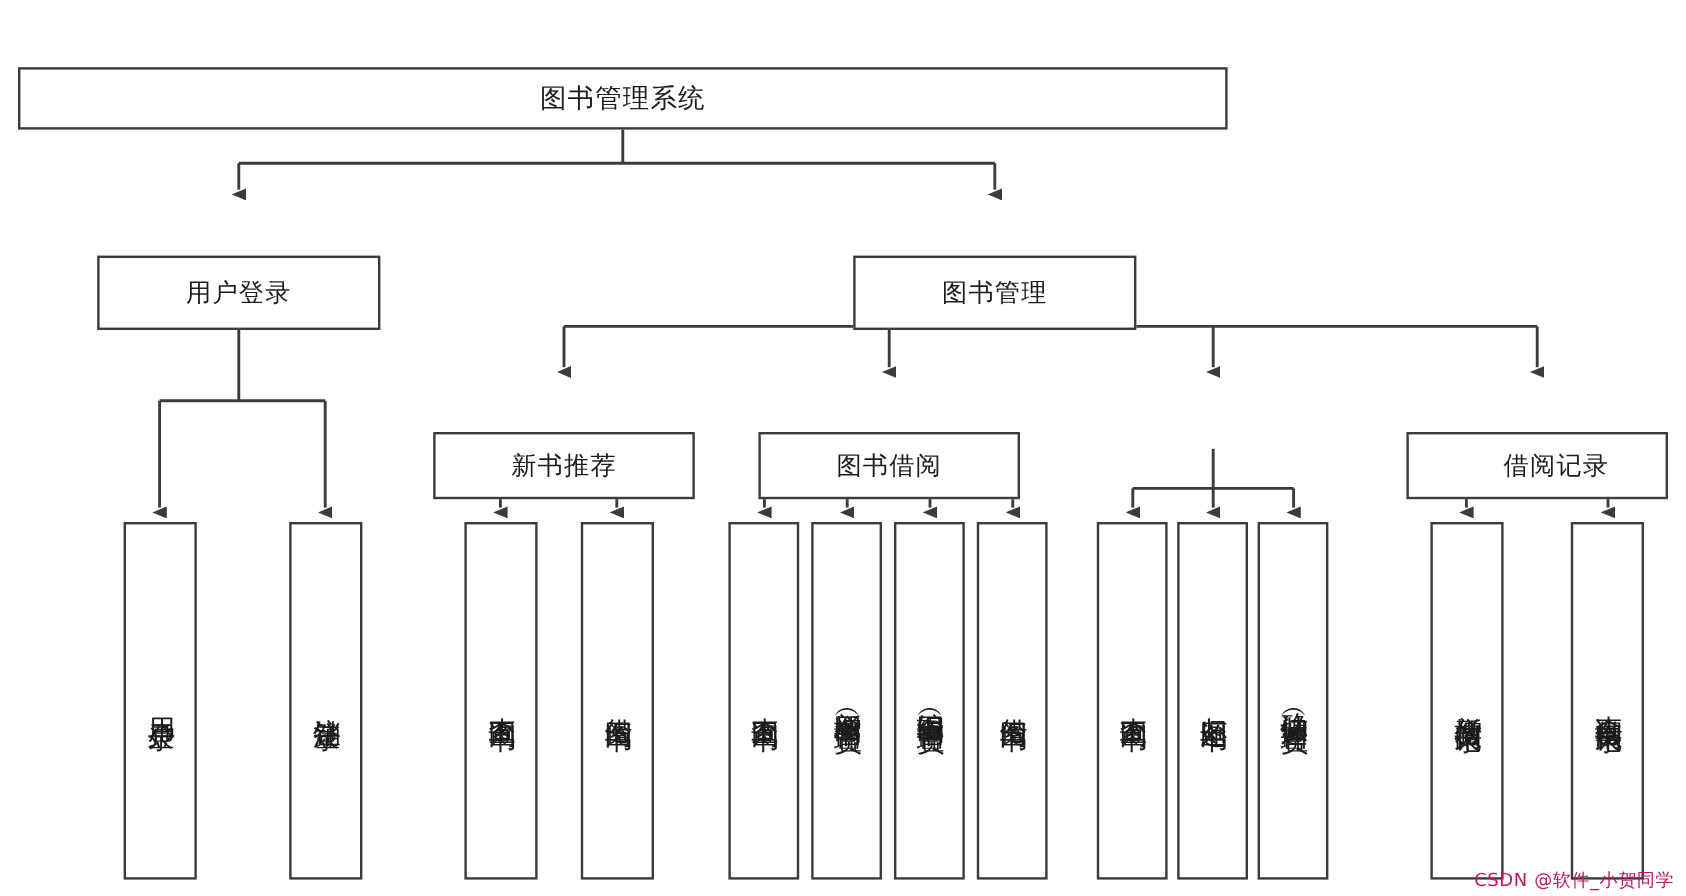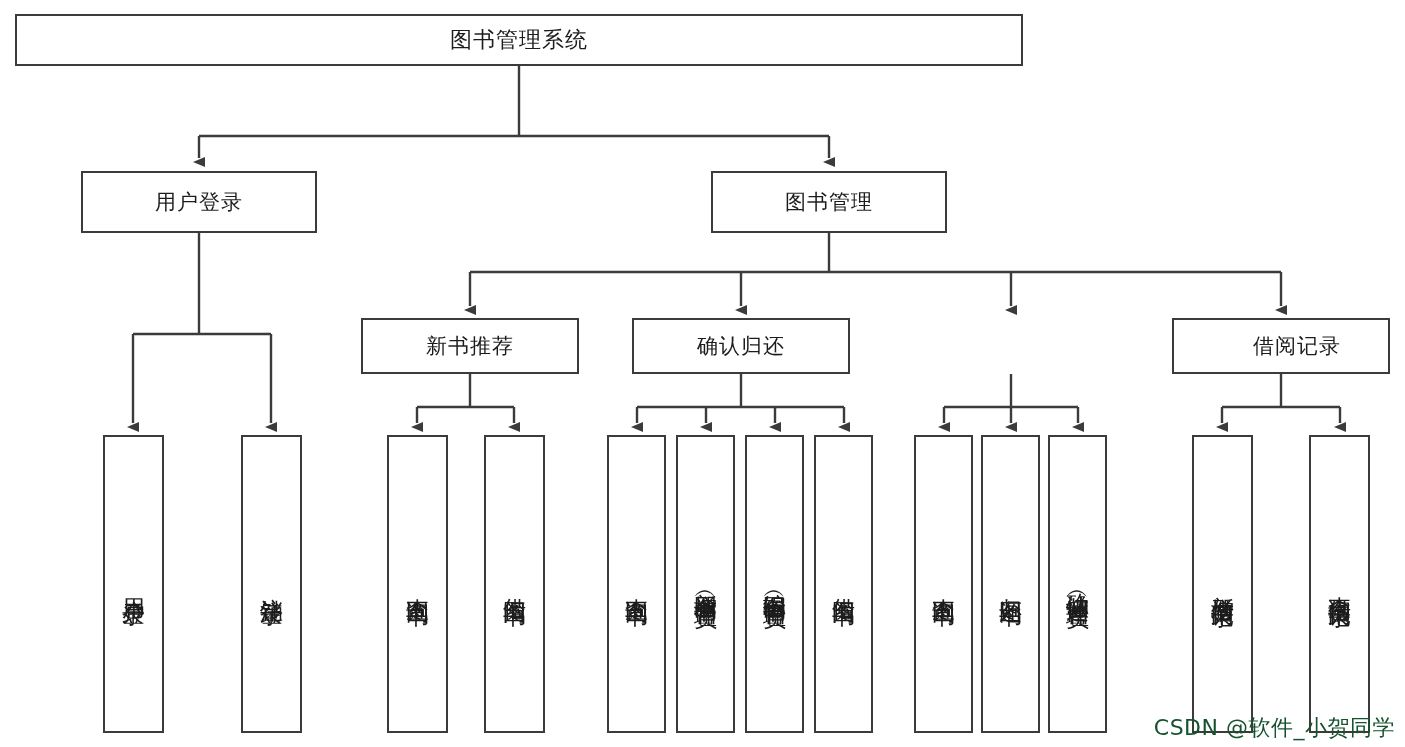--- a/index.html
+++ b/index.html
@@ -18,20 +18,21 @@
     background:#ffffff;
     border:2px solid #3b3b3b;
     display:flex;
     align-items:center;
     justify-content:center;
     color:#1c1c1c;
   }
   .node.h{
     font-size:21px;
     letter-spacing:1px;
+    margin-top:42px;
   }
   .node.root{font-size:22px;}
   .node.v{
     writing-mode:vertical-rl;
     text-orientation:upright;
     font-size:23px;
     line-height:1.18;
     letter-spacing:2px;
     align-items:center;
     justify-content:center;
@@ -41,22 +42,22 @@
   }
   .node.v span{
     writing-mode:vertical-rl;
     text-orientation:upright;
     display:block;
   }
 
   #watermark{
     position:absolute;
     right:10px;bottom:4px;
-    font-size:22px;
-    color:#14532d;
+    font-size:15px;
+    color:#be185d;
     letter-spacing:0.5px;
     user-select:none;
     white-space:nowrap;
   }
 </style>
 </head>
 <body>
 
 <div id="stage">
 
@@ -109,21 +110,21 @@
       <path d="M1340,407 L1340,423" marker-end="url(#arrow)"></path>
     </g>
   </svg>
 
   <div class="node h root" style="left:15px;top:14px;width:1008px;height:52px;">图书管理系统</div>
 
   <div class="node h" style="left:81px;top:171px;width:236px;height:62px;">用户登录</div>
   <div class="node h" style="left:361px;top:318px;width:218px;height:56px;">新书推荐</div>
 
   <div class="node h" style="left:711px;top:171px;width:236px;height:62px;">图书管理</div>
-  <div class="node h" style="left:632px;top:318px;width:218px;height:56px;">确认归还</div>
+  <div class="node h" style="left:632px;top:318px;width:218px;height:56px;">图书借阅</div>
   <div class="node h" style="left:1172px;top:318px;width:218px;height:56px;padding-left:32px;">借阅记录</div>
 
   <div class="node v" style="left:103px;top:435px;width:61px;height:298px;">
     <span>用户登录</span>
   </div>
   <div class="node v" style="left:241px;top:435px;width:61px;height:298px;">
     <span>注销登录</span>
   </div>
 
   <div class="node v" style="left:387px;top:435px;width:61px;height:298px;">

